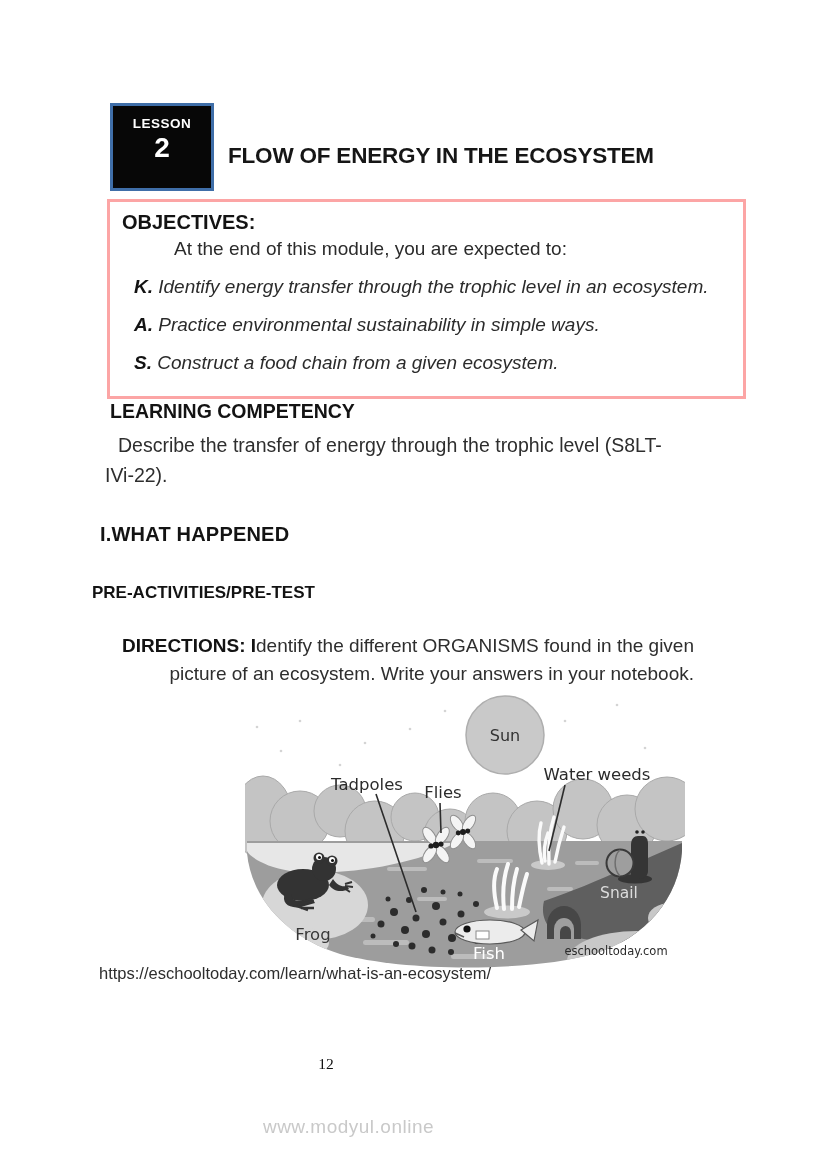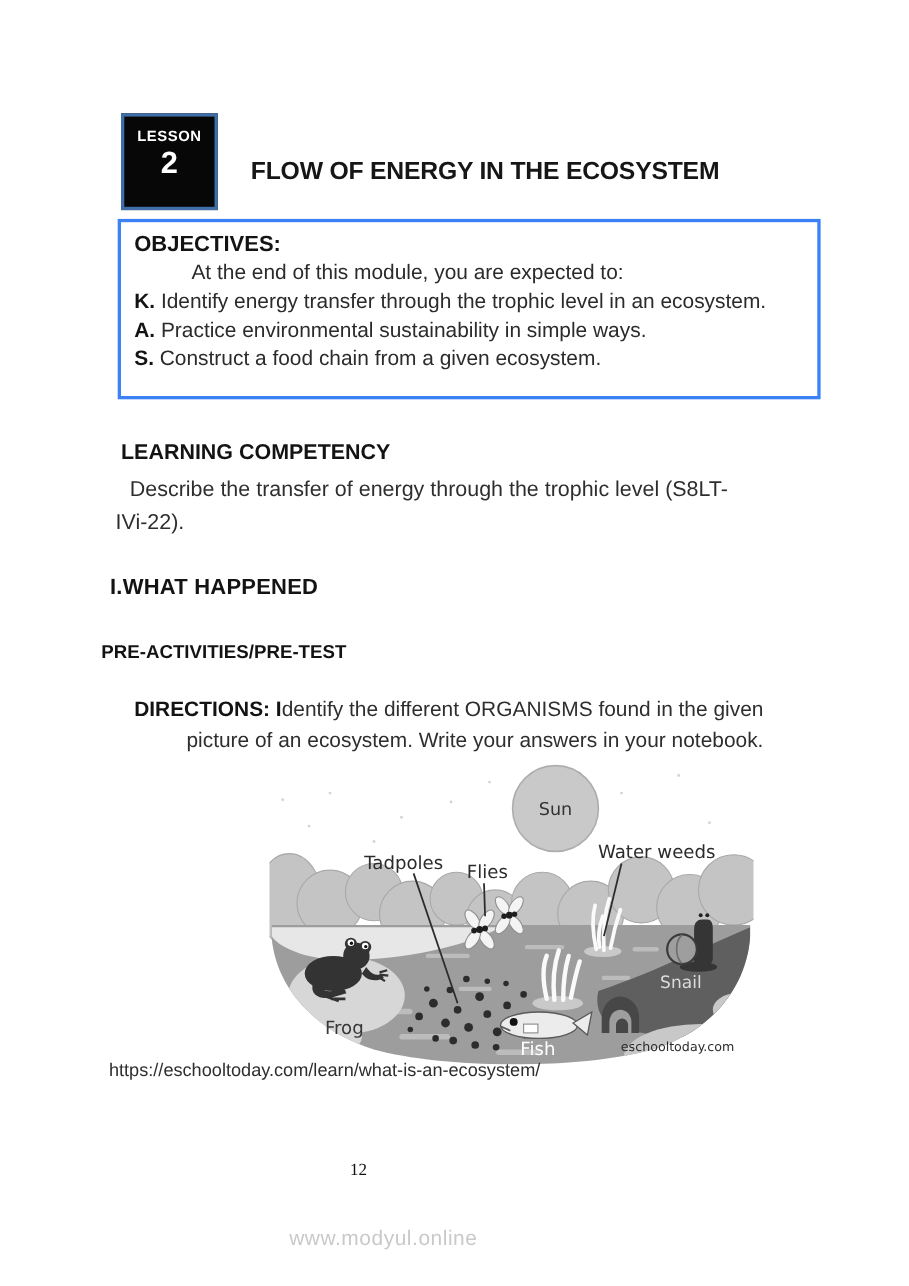--- a/index.html
+++ b/index.html
@@ -1,31 +1,31 @@
 <!DOCTYPE html>
 <html><head>
 <meta charset="utf-8">
 <style>
   html,body{margin:0;padding:0;background:#ffffff;}
   .page{position:relative;width:826px;height:1169px;margin:0 auto;background:#fff;
         font-family:"Liberation Sans",sans-serif;color:#2e2e2e;overflow:hidden;}
   .abs{position:absolute;}
 
-  .lesson-badge{left:110px;top:103px;width:88px;height:88px;background:#070707;
+  .lesson-badge{left:110px;top:103px;width:104px;height:88px;background:#070707;
         border:3px solid #3f6ea8;box-sizing:border-box;color:#fff;text-align:center;}
   .lesson-label{margin-top:10px;font-size:13.5px;font-weight:bold;letter-spacing:.5px;}
   .lesson-number{font-size:28px;font-weight:bold;margin-top:1px;}
 
   .title{left:212px;top:127px;font-size:22.5px;font-weight:bold;color:#161616;letter-spacing:-.2px;}
 
-  .objectives{left:107px;top:199px;width:639px;box-sizing:border-box;border:3px solid #3b82f6;
-        padding:6px 12px 20px 12px;font-size:19px;line-height:26px;color:#2b2b2b;}
+  .objectives{left:107px;top:199px;width:639px;box-sizing:border-box;border:3px solid #fca5a5;
+        padding:6px 12px 8px 12px;font-size:19px;line-height:26px;color:#2b2b2b;}
   .obj-heading{font-size:20px;font-weight:bold;line-height:28px;color:#131313;}
   .obj-intro{text-indent:52px;}
-  .obj-item{margin:0;}
+  .obj-item{margin:12px;font-style:italic;}
   .obj-item b{color:#131313;}
 
   .lc-heading{left:110px;top:400px;font-size:19.5px;font-weight:bold;color:#131313;}
   .lc-body{left:105px;top:430px;width:585px;font-size:19.5px;line-height:30px;text-indent:13px;margin:0;}
 
   .wh-heading{left:100px;top:523px;font-size:20px;font-weight:bold;color:#131313;letter-spacing:.2px;}
   .pre-heading{left:92px;top:583px;font-size:17px;font-weight:bold;color:#131313;}
 
   .directions{left:92px;top:630px;width:600px;font-size:19px;line-height:28px;margin:2px;text-align:right;}
   .directions b{color:#131313;}

